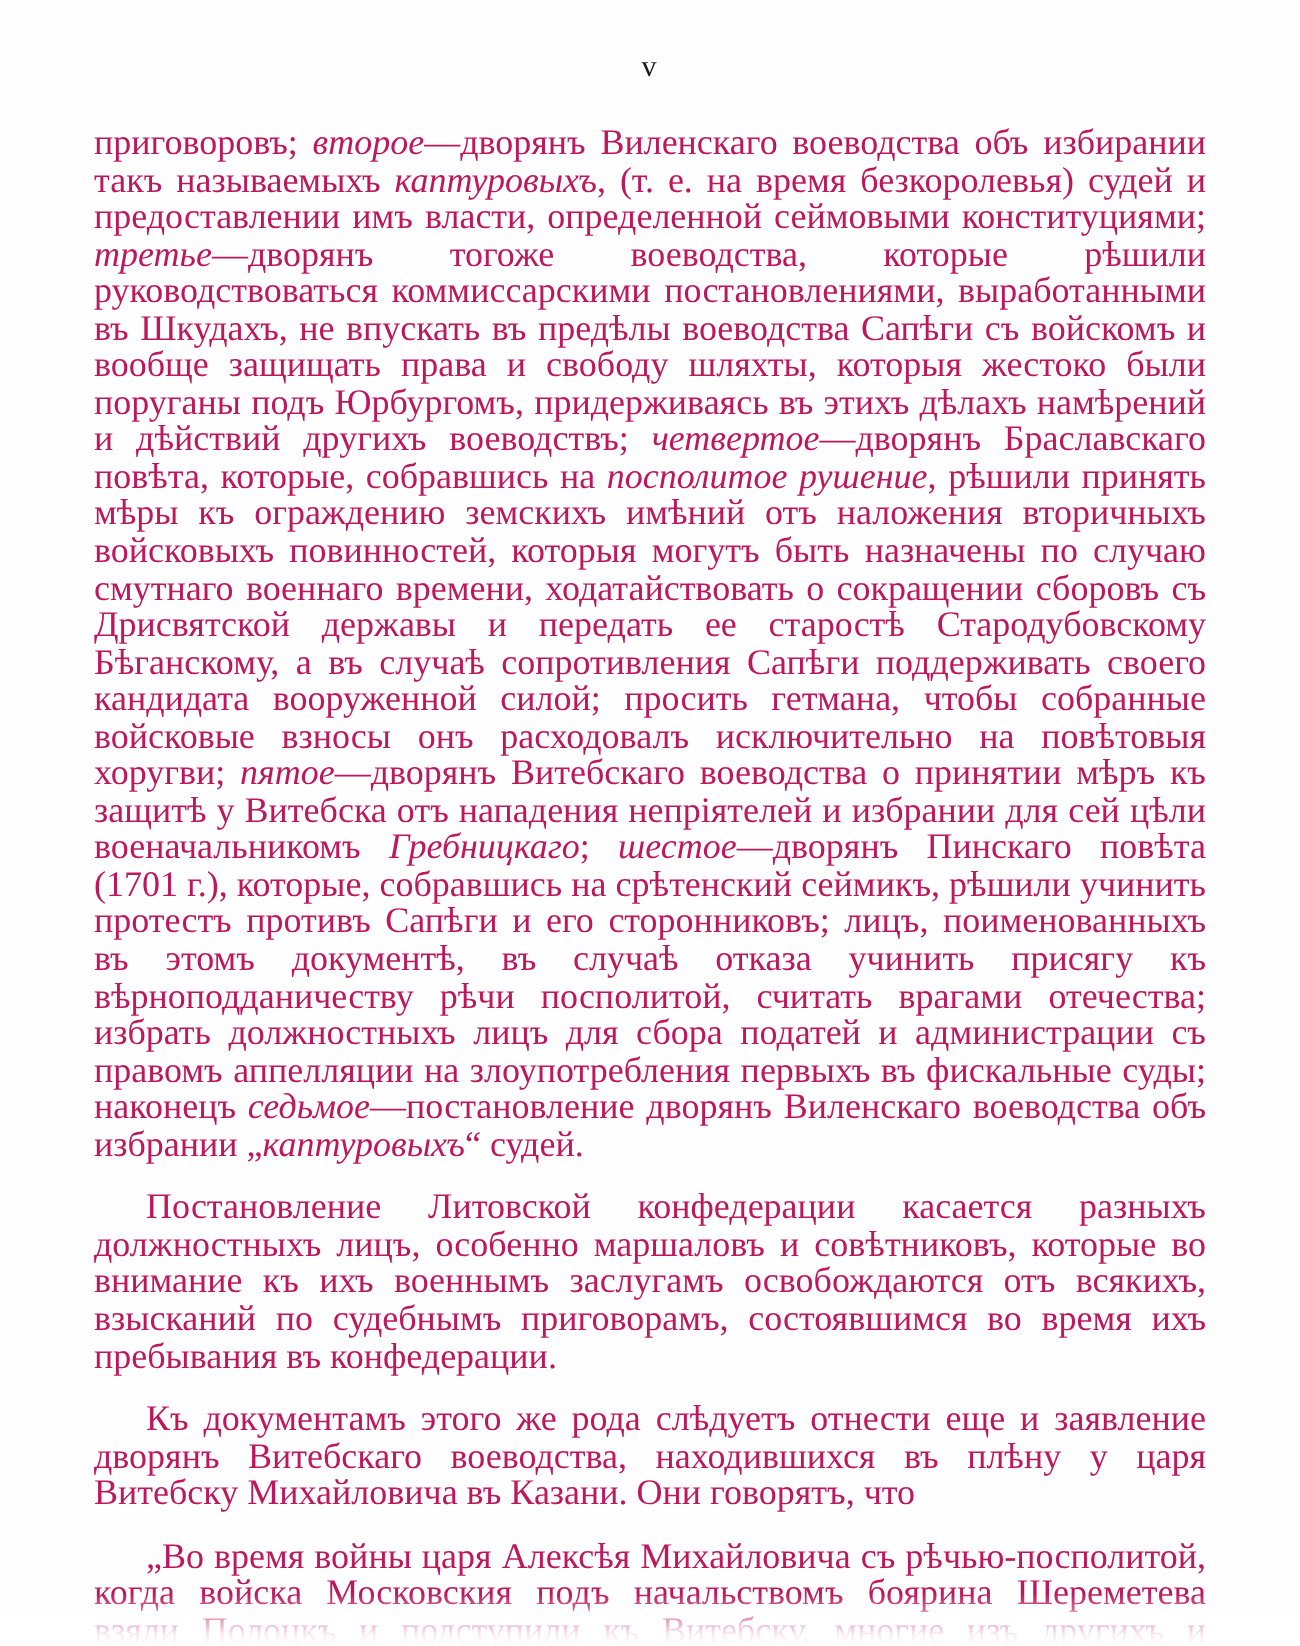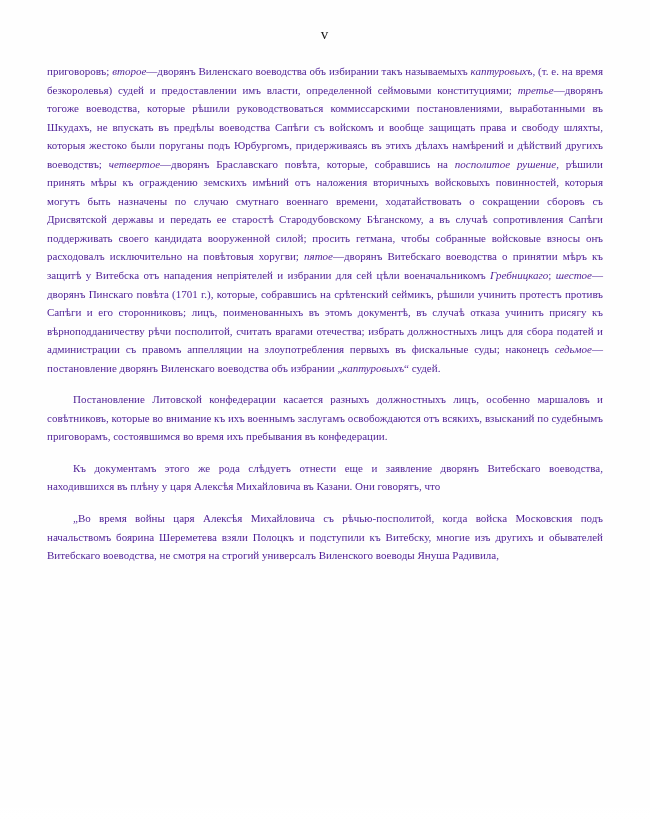--- a/index.html
+++ b/index.html
@@ -25,25 +25,25 @@
     font-family: "Liberation Serif", "DejaVu Serif", serif;
   }
   .body-col {
     position: absolute;
     left: 47px;
     top: 62px;
     width: 556px;
   }
   p.para {
     margin: 0 0 0 0;
-    font-size: 11px;
+    font-size: 18px;
     line-height: 18.55px;
     text-align: justify;
     text-justify: inter-word;
-    color: #4c1d95;
+    color: #be185d;
     hyphens: none;
   }
   p.para + p.para {
     margin-top: 13px;
   }
   p.indent {
     text-indent: 26px;
   }
   .it {
     font-style: italic;
@@ -62,18 +62,18 @@
 </head>
 <body>
 
 <div class="page">
 
   <div class="page-number">v</div>
 
   <div class="body-col" id="body-col">
       <p class="para"><span>приговоровъ; </span><span class="it">второе</span><span>—дворянъ Виленскаго воеводства объ избирании такъ называемыхъ </span><span class="it">каптуровыхъ</span><span>, (т. е. на время безкоролевья) судей и предоставлении имъ власти, определенной сеймовыми конституциями; </span><span class="it">третье</span><span>—дворянъ тогоже воеводства, которые рѣшили руководствоваться коммиссарскими постановлениями, выработанными въ Шкудахъ, не впускать въ предѣлы воеводства Сапѣги съ войскомъ и вообще защищать права и свободу шляхты, которыя жестоко были поруганы подъ Юрбургомъ, придерживаясь въ этихъ дѣлахъ намѣрений и дѣйствий другихъ воеводствъ; </span><span class="it">четвертое</span><span>—дворянъ Браславскаго повѣта, которые, собравшись на </span><span class="it">посполитое рушение</span><span>, рѣшили принять мѣры къ ограждению земскихъ имѣний отъ наложения вторичныхъ войсковыхъ повинностей, которыя могутъ быть назначены по случаю смутнаго военнаго времени, ходатайствовать о сокращении сборовъ съ Дрисвятской державы и передать ее старостѣ Стародубовскому Бѣганскому, а въ случаѣ сопротивления Сапѣги поддерживать своего кандидата вооруженной силой; просить гетмана, чтобы собранные войсковые взносы онъ расходовалъ исключительно на повѣтовыя хоругви; </span><span class="it">пятое</span><span>—дворянъ Витебскаго воеводства о принятии мѣръ къ защитѣ у Витебска отъ нападения непрiятелей и избрании для сей цѣли военачальникомъ </span><span class="it">Гребницкаго</span><span>; </span><span class="it">шестое</span><span>—дворянъ Пинскаго повѣта (1701 г.), которые, собравшись на срѣтенский сеймикъ, рѣшили учинить протестъ противъ Сапѣги и его сторонниковъ; лицъ, поименованныхъ въ этомъ документѣ, въ случаѣ отказа учинить присягу къ вѣрноподданичеству рѣчи посполитой, считать врагами отечества; избрать должностныхъ лицъ для сбора податей и администрации съ правомъ аппелляции на злоупотребления первыхъ въ фискальные суды; наконецъ </span><span class="it">седьмое</span><span>—постановление дворянъ Виленскаго воеводства объ избрании „</span><span class="it">каптуровыхъ</span><span>“ судей.</span></p>
       <p class="para indent"><span>Постановление Литовской конфедерации касается разныхъ должностныхъ лицъ, особенно маршаловъ и совѣтниковъ, которые во внимание къ ихъ военнымъ заслугамъ освобождаются отъ всякихъ, взысканий по судебнымъ приговорамъ, состоявшимся во время ихъ пребывания въ конфедерации.</span></p>
-      <p class="para indent"><span>Къ документамъ этого же рода слѣдуетъ отнести еще и заявление дворянъ Витебскаго воеводства, находившихся въ плѣну у царя Алексѣя Михайловича въ Казани. Они говорятъ, что</span></p>
+      <p class="para indent"><span>Къ документамъ этого же рода слѣдуетъ отнести еще и заявление дворянъ Витебскаго воеводства, находившихся въ плѣну у царя Витебску Михайловича въ Казани. Они говорятъ, что</span></p>
       <p class="para indent"><span>„Во время войны царя Алексѣя Михайловича съ рѣчью-посполитой, когда войска Московския подъ начальствомъ боярина Шереметева взяли Полоцкъ и подступили къ Витебску, многие изъ другихъ и обывателей Витебскаго воеводства, не смотря на строгий универсалъ Виленского воеводы Януша Радивила,</span></p>
     </div>
 
   <div class="fade"></div>
 </div>
 
 </body></html>

